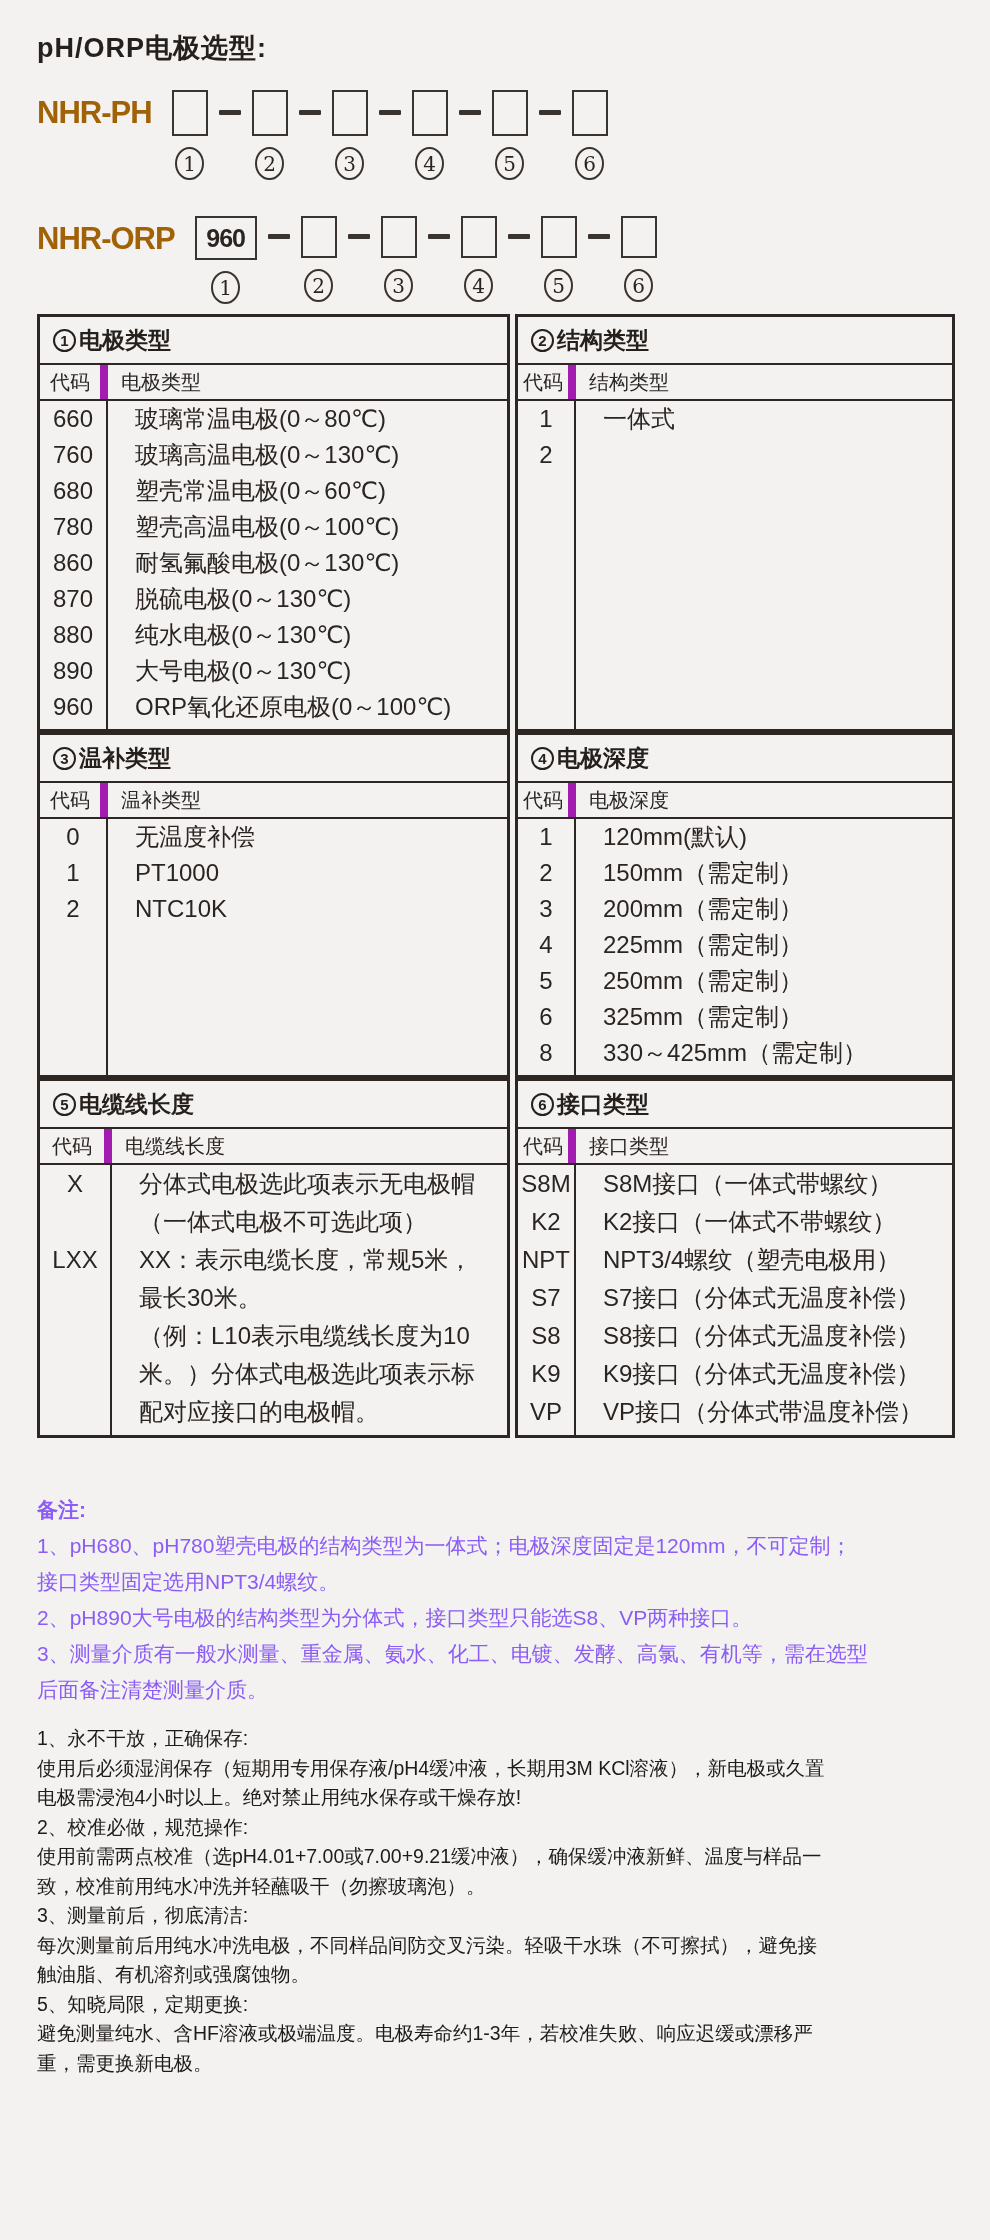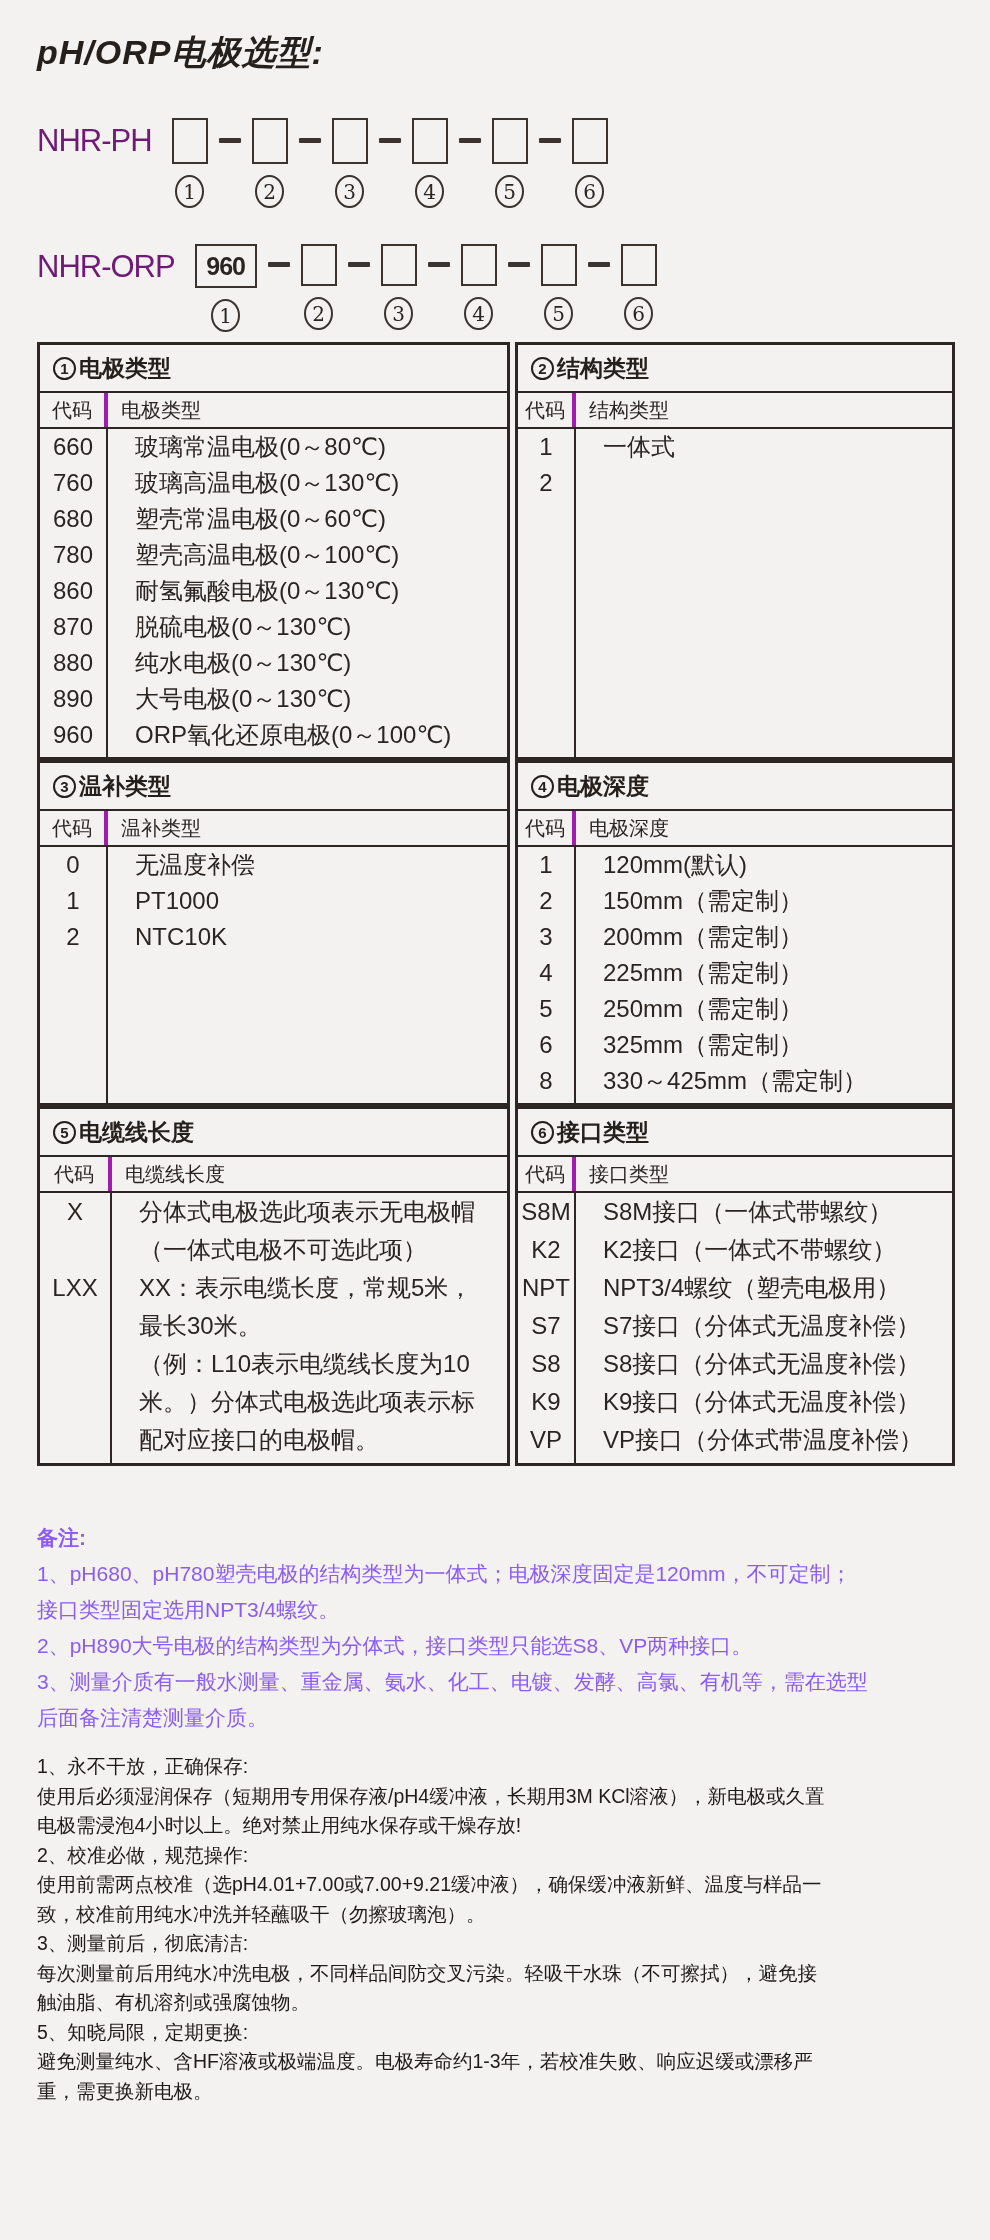--- a/index.html
+++ b/index.html
@@ -7,30 +7,30 @@
     width:990px;height:2240px;
     background:#f3f2f0;
     color:#2b2522;
     font-family:"Liberation Sans","DejaVu Sans",sans-serif;
     overflow:hidden;
   }
   .page{padding:30px 35px 0 37px;box-sizing:border-box;}
 
   
   .doc-title{
-    font-size:34px;font-weight:bold;letter-spacing:1px;
-    margin:0 0 42px 0;color:#26201d;font-style:italic;
+    font-size:27px;font-weight:bold;letter-spacing:1px;
+    margin:0 0 24px 0;color:#26201d;
   }
 
   
   .model-row{display:flex;align-items:flex-start;margin:0 0 0 0;}
   .model-row.orp{margin-top:36px;}
   .model-prefix{
-    font-size:31px;font-weight:normal;letter-spacing:-1px;
-    line-height:46px;margin-right:20px;color:#701a75;white-space:nowrap;
+    font-size:31px;font-weight:bold;letter-spacing:-1px;
+    line-height:46px;margin-right:20px;color:#a16207;white-space:nowrap;
   }
   .segs{display:flex;align-items:flex-start;}
   .seg{display:inline-flex;flex-direction:column;align-items:center;}
   .mbox{
     width:36px;height:46px;border:2px solid #3a332e;box-sizing:border-box;
     display:flex;align-items:center;justify-content:center;
     font-size:25px;font-weight:bold;letter-spacing:-1px;background:transparent;
   }
   .orp .mbox{height:42px;}
   .mbox.filled{width:62px;height:44px;}
@@ -69,21 +69,21 @@
   .tnum{
     width:23px;height:23px;border:2px solid #26201d;border-radius:50%;
     box-sizing:border-box;display:inline-flex;align-items:center;justify-content:center;
     font-size:15px;font-weight:bold;margin-right:3px;flex:none;
   }
   .sec-head{
     display:flex;border-bottom:2px solid #2d2623;height:34px;
     font-size:20px;align-items:stretch;
   }
   .sec-head .c{
-    width:var(--cw);border-right:4px solid #a21caf;box-sizing:border-box;
+    width:var(--cw);border-right:8px solid #a21caf;box-sizing:border-box;
     display:flex;align-items:center;justify-content:center;flex:none;
   }
   .sec-head .l{flex:1;display:flex;align-items:center;padding-left:13px;}
   .sec-body{flex:1;display:flex;flex-direction:column;font-size:24px;}
   .trow{display:flex;align-items:stretch;min-height:var(--lh);}
   .trow .c{
     width:var(--cw);border-right:2px solid #2d2623;box-sizing:border-box;
     text-align:center;line-height:var(--lh);flex:none;
   }
   .trow .l{

